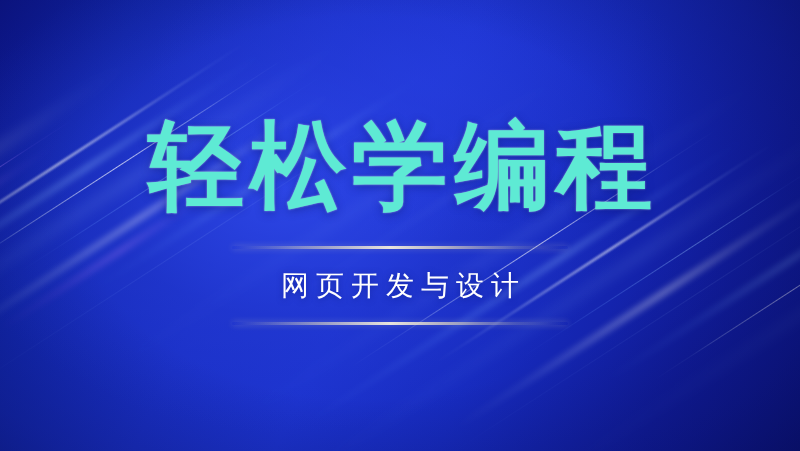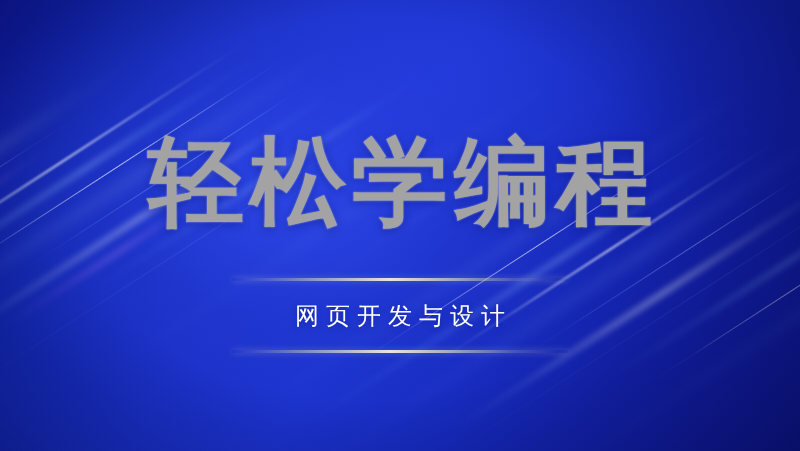--- a/index.html
+++ b/index.html
@@ -117,31 +117,31 @@
     position: absolute;
     inset: 0;
     display: flex;
     flex-direction: column;
     align-items: center;
     justify-content: flex-start;
     padding-top: 118px;
   }
 
   .main-title {
-    color: #a3a3a3;
+    color: #5eead4;
     font-size: 96px;
     font-weight: bold;
     line-height: 1.0;
     letter-spacing: 6px;
     text-indent: 6px;
     white-space: nowrap;
     text-shadow:
       0 0 2px rgba(255,255,255,0.55),
       0 2px 10px rgba(10, 20, 110, 0.45);
-    margin: 16px;
+    margin: 0;
     user-select: none;
   }
 
   .divider-group {
     margin-top: 32px;
     width: 336px;
     display: flex;
     flex-direction: column;
     align-items: center;
   }
@@ -156,21 +156,21 @@
       rgba(222,214,190,0.62) 26%,
       rgba(243,238,222,0.95) 47%,
       rgba(228,218,192,0.72) 64%,
       rgba(198,192,172,0.28) 84%,
       rgba(190,186,168,0.00) 100%);
     box-shadow: 0 0 6px rgba(226, 216, 188, 0.30);
   }
 
   .subtitle {
     color: #FFFFFF;
-    font-size: 24px;
+    font-size: 28px;
     font-weight: normal;
     letter-spacing: 7px;
     text-indent: 7px;
     line-height: 1.0;
     white-space: nowrap;
     margin: 0;
     padding: 23px 0 22px;
     text-shadow: 0 1px 6px rgba(12, 24, 120, 0.5);
     user-select: none;
   }

